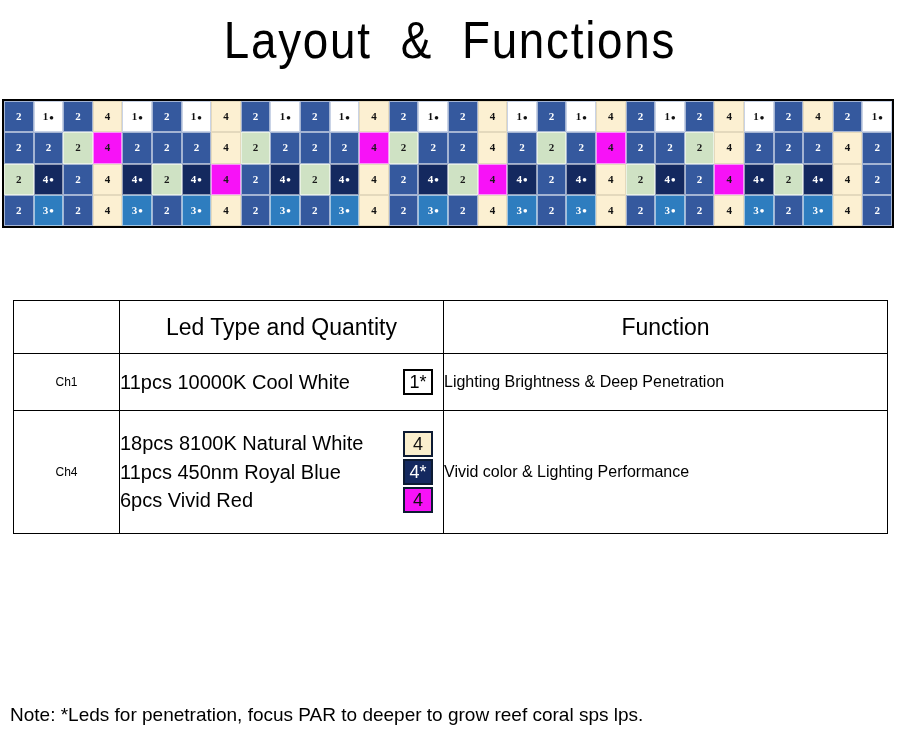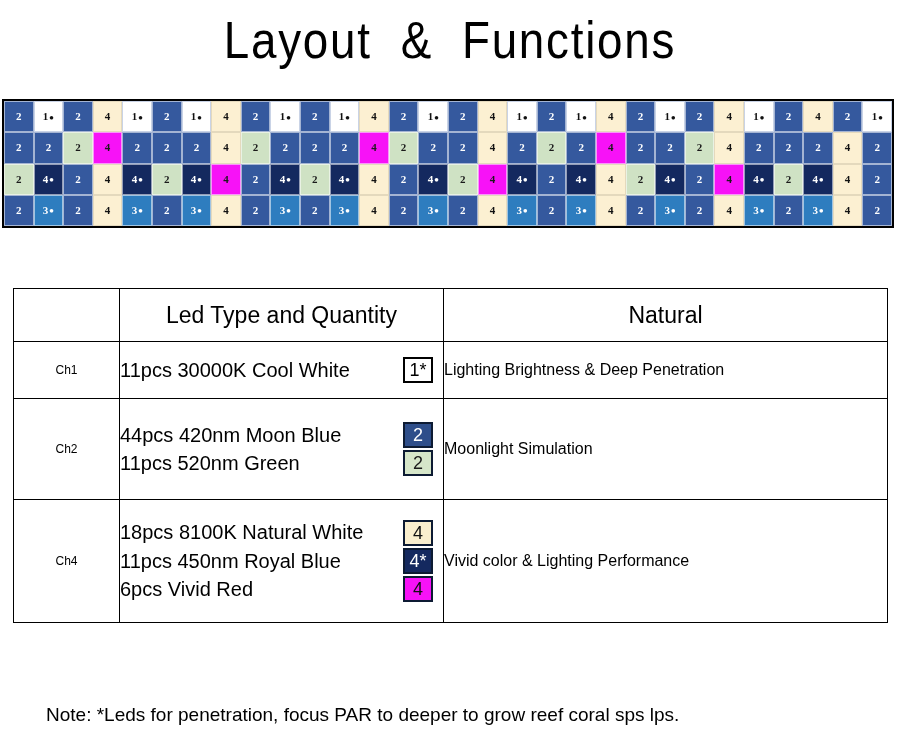--- a/index.html
+++ b/index.html
@@ -74,21 +74,21 @@
   .t-white1     { background: #ffffff; color: #111111; border-color: #c9d3e6; }
   .t-cream4     { background: #FCF0D2; color: #111111; border-color: #e4d9bd; }
   .t-magenta4   { background: #F712F7; color: #1a1a1a; }
   .t-navy4      { background: #14295F; color: #ffffff; }
   .t-cyan3      { background: #2E7DBF; color: #ffffff; }
 
   
   #spec-table {
     position: absolute;
     left: 13px;
-    top: 288px;
+    top: 300px;
     width: 874px;
     border-collapse: collapse;
     table-layout: fixed;
   }
   #spec-table td, #spec-table th {
     border: 1px solid #000000;
     padding: 0;
     vertical-align: middle;
     font-weight: 400;
   }
@@ -150,21 +150,20 @@
   .row-ch3 td { height: 56px; }
   .row-ch4 td { height: 122px; }
 
   
   #footer-note {
     position: absolute;
     left: 10px;
     top: 704px;
     font-size: 19px;
     white-space: nowrap;
-    margin-left: 36px;
   }
 </style>
 </head>
 <body>
 
 <div id="page-title">Layout  &amp;  Functions</div>
 
 <div id="led-grid-wrap">
   <div id="led-grid">
       <div class="led-cell t-blue2">
@@ -566,47 +565,33 @@
 <table id="spec-table">
   <colgroup>
     <col class="col-ch">
       <col class="col-type">
       <col class="col-fn">
   </colgroup>
   <thead>
     <tr>
       <th class="hdr-cell col-ch"></th>
       <th class="hdr-cell col-type">Led Type and Quantity</th>
-      <th class="hdr-cell col-fn">Natural</th>
+      <th class="hdr-cell col-fn">Function</th>
     </tr>
   </thead>
   <tbody id="spec-body">
       <tr class="row-ch1">
         <td class="ch-cell">Ch1</td>
         <td class="type-cell">
           <div class="type-line">
-            <span class="txt">11pcs 30000K Cool White</span>
+            <span class="txt">11pcs 10000K Cool White</span>
             <span class="badge badge-1">1*</span>
           </div>
         </td>
         <td class="fn-cell">Lighting Brightness &amp; Deep Penetration</td>
-      </tr>
-      <tr class="row-ch2">
-        <td class="ch-cell">Ch2</td>
-        <td class="type-cell">
-          <div class="type-line">
-            <span class="txt">44pcs 420nm Moon Blue</span>
-            <span class="badge badge-2blue">2</span>
-          </div>
-          <div class="type-line">
-            <span class="txt">11pcs 520nm Green</span>
-            <span class="badge badge-2green">2</span>
-          </div>
-        </td>
-        <td class="fn-cell">Moonlight Simulation</td>
       </tr>
       <tr class="row-ch4">
         <td class="ch-cell">Ch4</td>
         <td class="type-cell">
           <div class="type-line">
             <span class="txt">18pcs 8100K Natural White</span>
             <span class="badge badge-4cream">4</span>
           </div>
           <div class="type-line">
             <span class="txt">11pcs 450nm Royal Blue</span>

